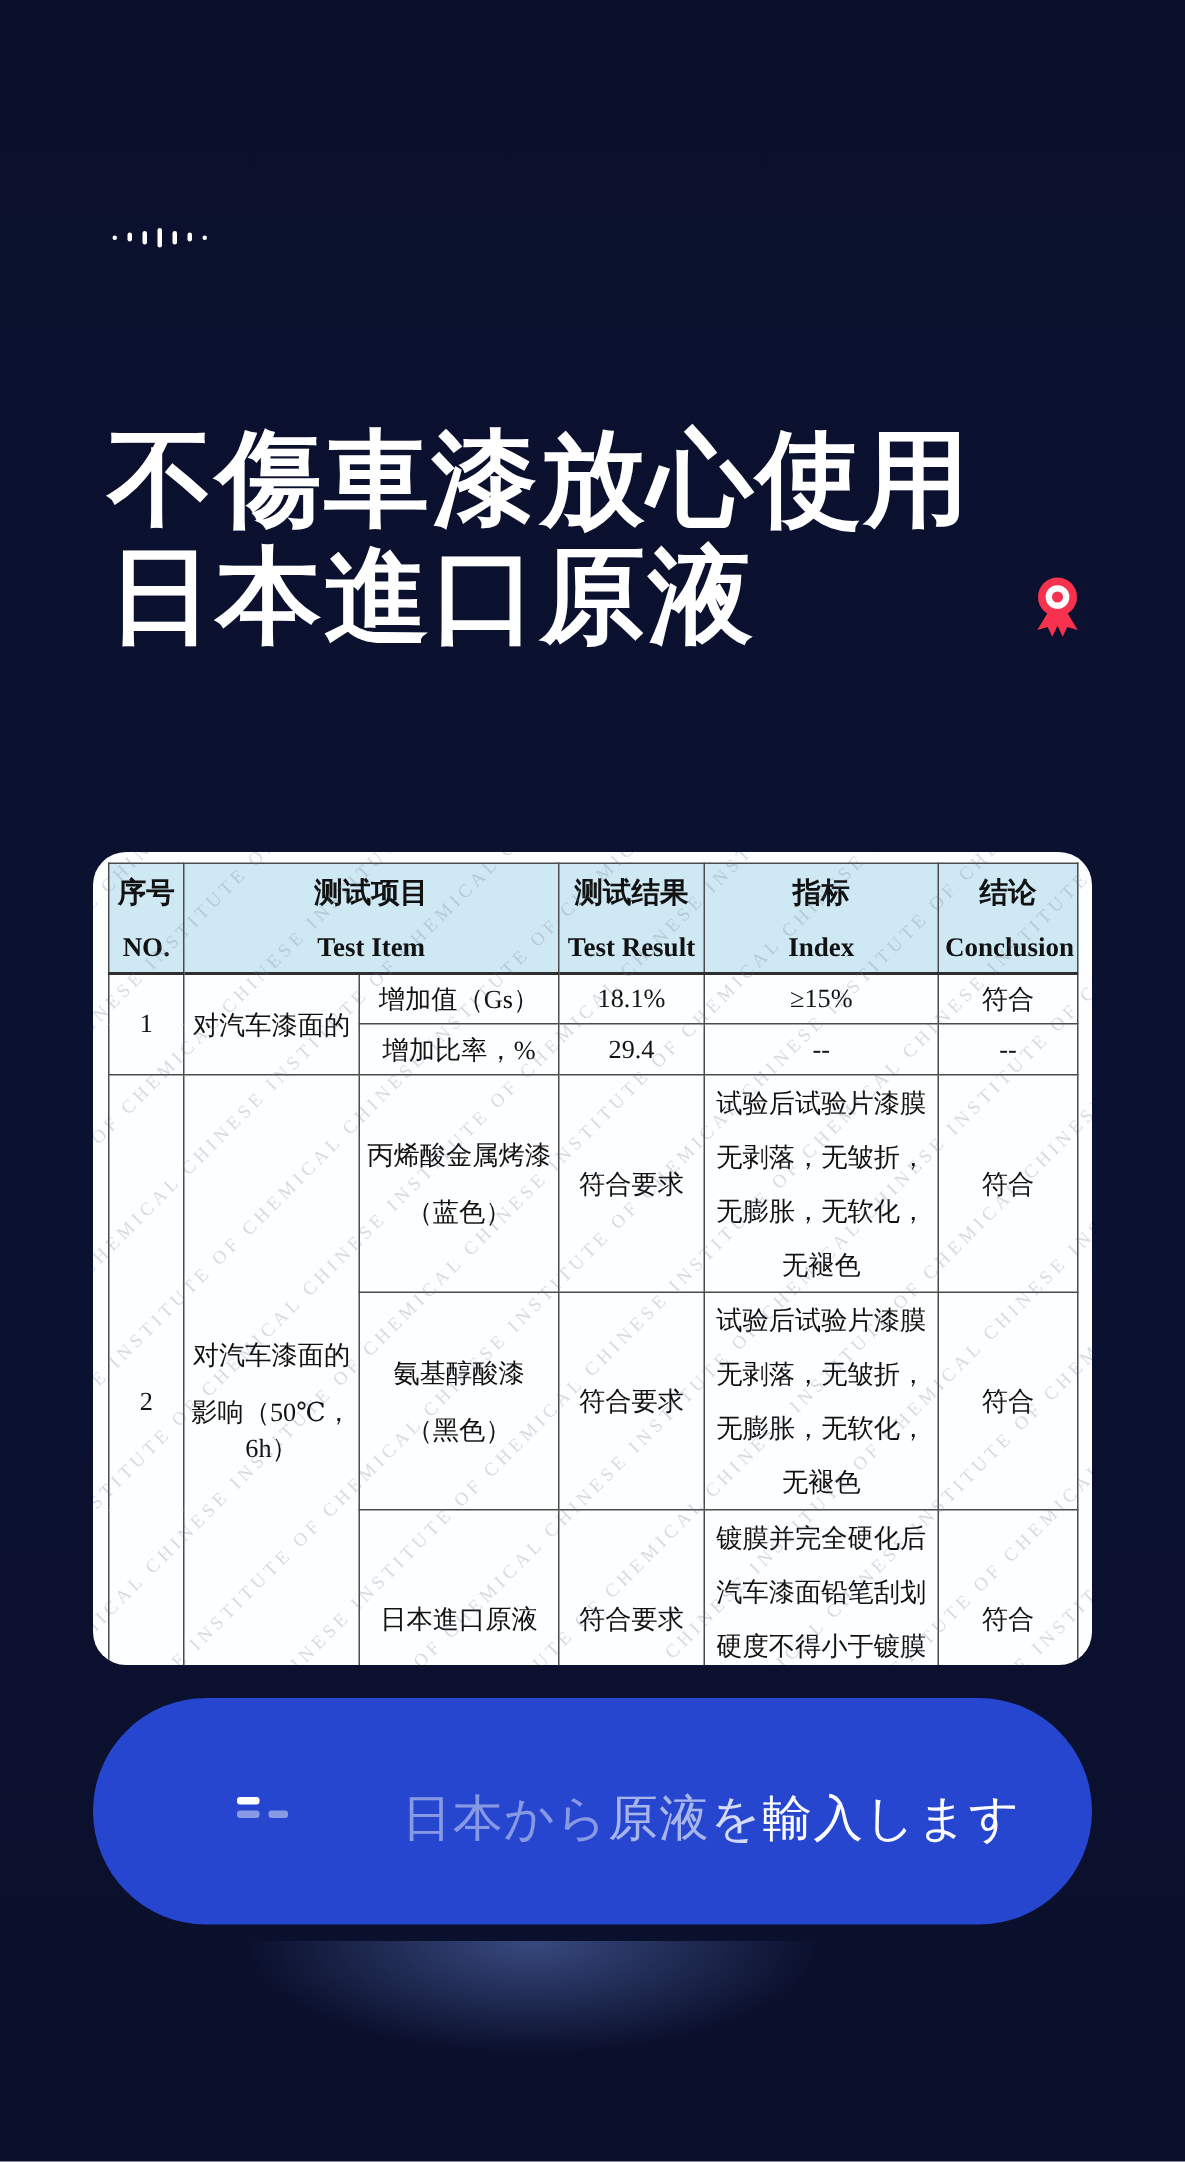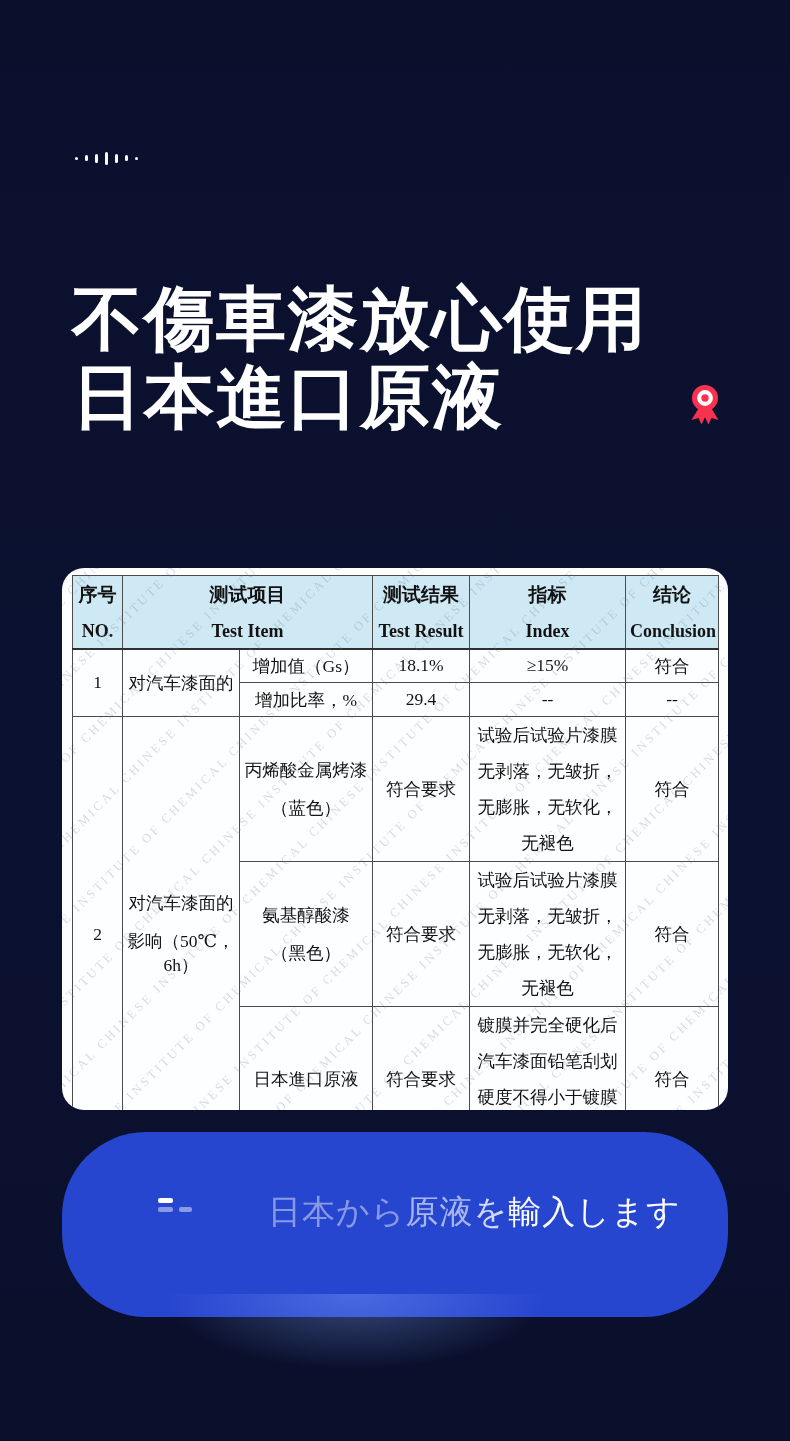--- a/index.html
+++ b/index.html
@@ -52,21 +52,21 @@
 
   
   .wm-layer { position:absolute; inset:0; overflow:hidden; pointer-events:none; }
   .wm-rot { position:absolute; left:-380px; top:-440px; width:1500px; height:1500px;
     transform:rotate(-45deg); display:flex; flex-direction:column; gap:42px; }
   .wm-line { white-space:nowrap; font-family:"Liberation Serif",serif; font-size:12.5px;
     letter-spacing:3px; color:rgba(102,118,138,0.26); }
   .wm-line:nth-child(even) { margin-left:95px; }
 
   
-  .banner { position:absolute; left:62px; top:1132px; width:666px; height:185px;
+  .banner { position:absolute; left:62px; top:1132px; width:666px; height:151px;
     background:#2746cf; border-radius:84px; }
   .banner-icon { position:absolute; left:96px; top:66px; width:34px; height:15px; }
   .banner-icon i { position:absolute; display:block; height:5px; border-radius:2px; }
   .banner-icon .d1 { left:0; top:0; width:15px; background:#ffffff; }
   .banner-icon .d2 { left:0; top:9px; width:15px; background:rgba(255,255,255,.45); }
   .banner-icon .d3 { left:21px; top:9px; width:13px; background:rgba(255,255,255,.45); }
   .banner-text { position:absolute; left:206px; top:58px; font-size:33px; letter-spacing:1px;
     white-space:nowrap; color:#fff; font-weight:400; }
   .seg0 { opacity:.45; } .seg1 { opacity:.60; } .seg2 { opacity:.80; } .seg3 { opacity:.98; }
 

